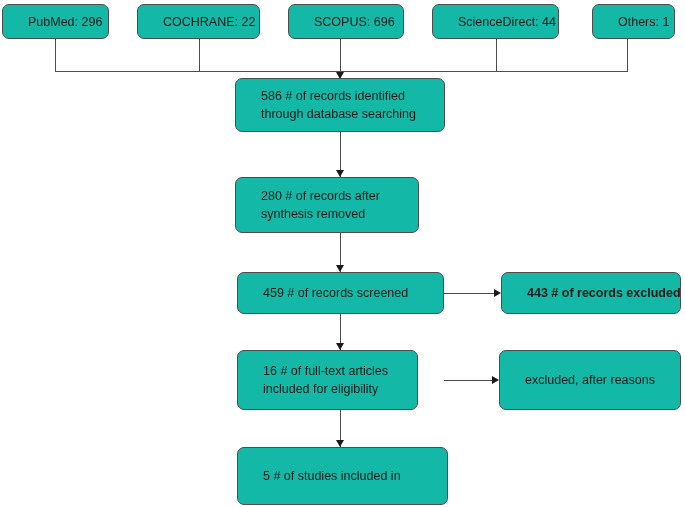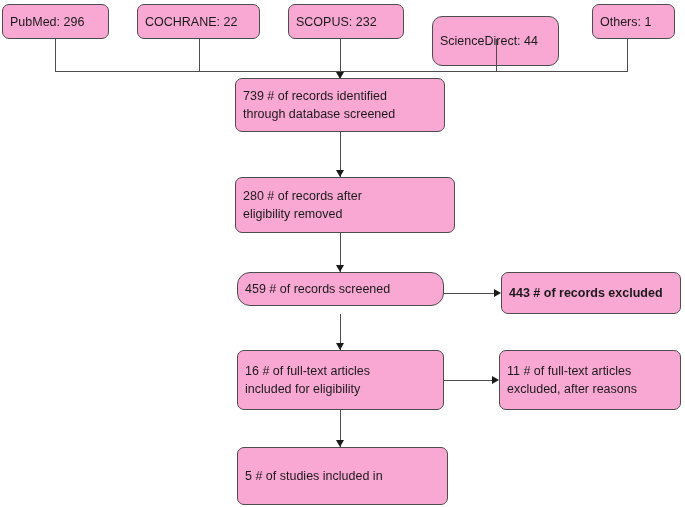--- a/index.html
+++ b/index.html
@@ -17,27 +17,27 @@
     width: 685px;
     height: 507px;
     background: #ffffff;
     overflow: hidden;
   }
 
   
   .node {
     position: absolute;
     box-sizing: border-box;
-    background: #f9a8d4;
+    background: #14b8a6;
     border: 1px solid #4d4d4d;
     border-radius: 7px;
     display: flex;
     flex-direction: column;
     justify-content: center;
-    padding: 0 7px;
+    padding: 0 25px;
   }
   .node .line {
     font-size: 12.5px;
     line-height: 18px;
     color: #1a1a1a;
     white-space: nowrap;
     text-align: left;
   }
   .node.source .line {
     font-size: 12.5px;
@@ -79,82 +79,81 @@
 
   <div class="node source" style="left:2px;  top:4px; width:107px; height:35px;">
     <div class="line">PubMed: 296</div>
   </div>
 
   <div class="node source" style="left:137px; top:4px; width:123px; height:35px;">
     <div class="line">COCHRANE: 22</div>
   </div>
 
   <div class="node source" style="left:288px; top:4px; width:116px; height:35px;">
-    <div class="line">SCOPUS: 232</div>
+    <div class="line">SCOPUS: 696</div>
   </div>
 
-  <div class="node source" style="left:432px; top:16px; width:127px; height:50px;border-radius:10px;">
+  <div class="node source" style="left:432px; top:4px; width:127px; height:35px;">
     <div class="line">ScienceDirect: 44</div>
   </div>
 
   <div class="node source" style="left:592px; top:4px; width:83px; height:35px;">
     <div class="line">Others: 1</div>
   </div>
 
   <div class="vline" style="left:55px;  top:39px; height:33px;"></div>
   <div class="vline" style="left:199px; top:39px; height:33px;"></div>
   <div class="vline" style="left:340px; top:39px; height:33px;"></div>
   <div class="vline" style="left:496px; top:39px; height:33px;"></div>
   <div class="vline" style="left:627px; top:39px; height:33px;"></div>
 
   <div class="hline" style="left:55px; top:71px; width:573px;"></div>
 
   <div class="vline" style="left:340px; top:71px; height:8px;"></div>
   <div class="arrow-down" style="left:336px; top:72px;"></div>
 
   <div class="node" style="left:235px; top:78px; width:210px; height:54px;">
-    <div class="line">739 # of records identified</div>
-    <div class="line">through database screened</div>
+    <div class="line">586 # of records identified</div>
+    <div class="line">through database searching</div>
   </div>
 
   <div class="vline" style="left:340px; top:132px; height:45px;"></div>
   <div class="arrow-down" style="left:336px; top:170px;"></div>
 
-  <div class="node" style="left:235px; top:177px; width:220px; height:56px;">
+  <div class="node" style="left:235px; top:177px; width:184px; height:56px;">
     <div class="line">280 # of records after</div>
-    <div class="line">eligibility removed</div>
+    <div class="line">synthesis removed</div>
   </div>
 
   <div class="vline" style="left:340px; top:233px; height:39px;"></div>
   <div class="arrow-down" style="left:336px; top:265px;"></div>
 
-  <div class="node" style="left:237px; top:272px; width:207px; height:34px;border-radius:13px;">
+  <div class="node" style="left:237px; top:272px; width:207px; height:42px;">
     <div class="line">459 # of records screened</div>
   </div>
 
   <div class="hline" style="left:444px; top:293px; width:51px;"></div>
   <div class="arrow-right" style="left:494px; top:289px;"></div>
 
   <div class="node" style="left:501px; top:272px; width:180px; height:42px;font-weight:bold;">
     <div class="line">443 # of records excluded</div>
   </div>
 
   <div class="vline" style="left:340px; top:314px; height:36px;"></div>
   <div class="arrow-down" style="left:336px; top:343px;"></div>
 
-  <div class="node" style="left:237px; top:350px; width:207px; height:60px;">
+  <div class="node" style="left:237px; top:350px; width:181px; height:60px;">
     <div class="line">16 # of full-text articles</div>
     <div class="line">included for eligibility</div>
   </div>
 
   <div class="hline" style="left:444px; top:380px; width:49px;"></div>
   <div class="arrow-right" style="left:492px; top:376px;"></div>
 
   <div class="node" style="left:499px; top:350px; width:182px; height:60px;">
-    <div class="line">11 # of full-text articles</div>
     <div class="line">excluded, after reasons</div>
   </div>
 
   <div class="vline" style="left:340px; top:410px; height:37px;"></div>
   <div class="arrow-down" style="left:336px; top:440px;"></div>
 
   <div class="node" style="left:237px; top:447px; width:211px; height:58px;">
     <div class="line">5 # of studies included in</div>
   </div>
 

